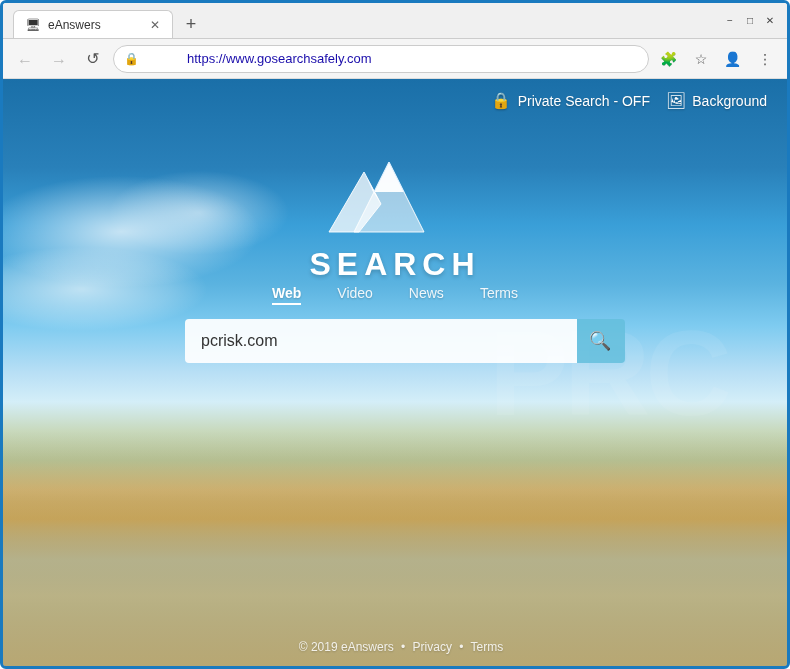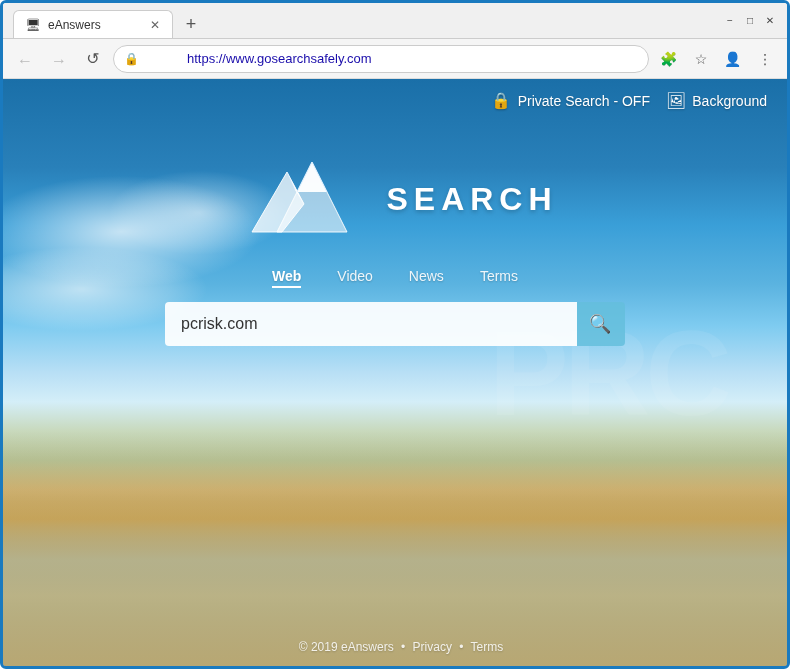--- a/index.html
+++ b/index.html
@@ -96,35 +96,35 @@
 
     
     .page-overlay { position: absolute; inset: 0; display: flex; flex-direction: column; align-items: center; }
 
     
     .top-controls { width: 100%; display: flex; justify-content: flex-end; padding: 12px 20px; gap: 16px; }
     .top-control-btn { display: flex; align-items: center; gap: 6px; color: #fff; font-size: 14px; cursor: pointer; text-shadow: 0 1px 2px rgba(0,0,0,0.3); }
     .top-control-icon { font-size: 16px; }
 
     
-    .logo-area { display: flex; flex-direction: row; align-items: center; margin-top: 30px; gap: 24px; }
+    .logo-area { display: flex; flex-direction: column; margin-top: 30px; }
 
     
     .logo-svg { width: 130px; height: 90px; }
 
     .logo-text { color: #fff; font-size: 32px; font-weight: 700; letter-spacing: 6px; text-shadow: 0 2px 4px rgba(0,0,0,0.2); margin-top: 4px; }
 
     
-    .search-tabs { display: flex; gap: 36px; margin-top: 24px; }
+    .search-tabs { display: flex; gap: 36px; }
     .search-tab { color: rgba(255,255,255,0.9); font-size: 14px; cursor: pointer; padding: 2px 0; text-shadow: 0 1px 2px rgba(0,0,0,0.2); }
     .search-tab.active { color: #fff; border-bottom: 2px solid #fff; font-weight: 600; }
 
     
     .search-box-container { display: flex; align-items: center; margin-top: 14px; width: 460px; }
-    .search-box { flex: 1; height: 44px; background: rgba(255,255,255,0.92); border: none; border-radius: 4px 0 0 4px; padding: 8px 16px; font-size: 16px; color: #333; outline: none; }
+    .search-box { flex: 1; height: 44px; background: rgba(255,255,255,0.92); border: none; border-radius: 4px 0 0 4px; padding: 8px 16px; font-size: 16px; color: #333; outline: none; margin-left: 20px; }
     .search-btn { width: 48px; height: 44px; background: rgba(100,190,220,0.85); border: none; border-radius: 0 4px 4px 0; cursor: pointer; display: flex; align-items: center; justify-content: center; color: #fff; font-size: 18px; }
 
     
     .page-footer { position: absolute; bottom: 12px; width: 100%; text-align: center; color: rgba(255,255,255,0.85); font-size: 12px; text-shadow: 0 1px 2px rgba(0,0,0,0.2); padding-left: 12px; }
     .page-footer a { color: rgba(255,255,255,0.85); text-decoration: none; }
     .footer-dot { margin: 0 4px; }
   </style>
 </head>
 <body>
 

